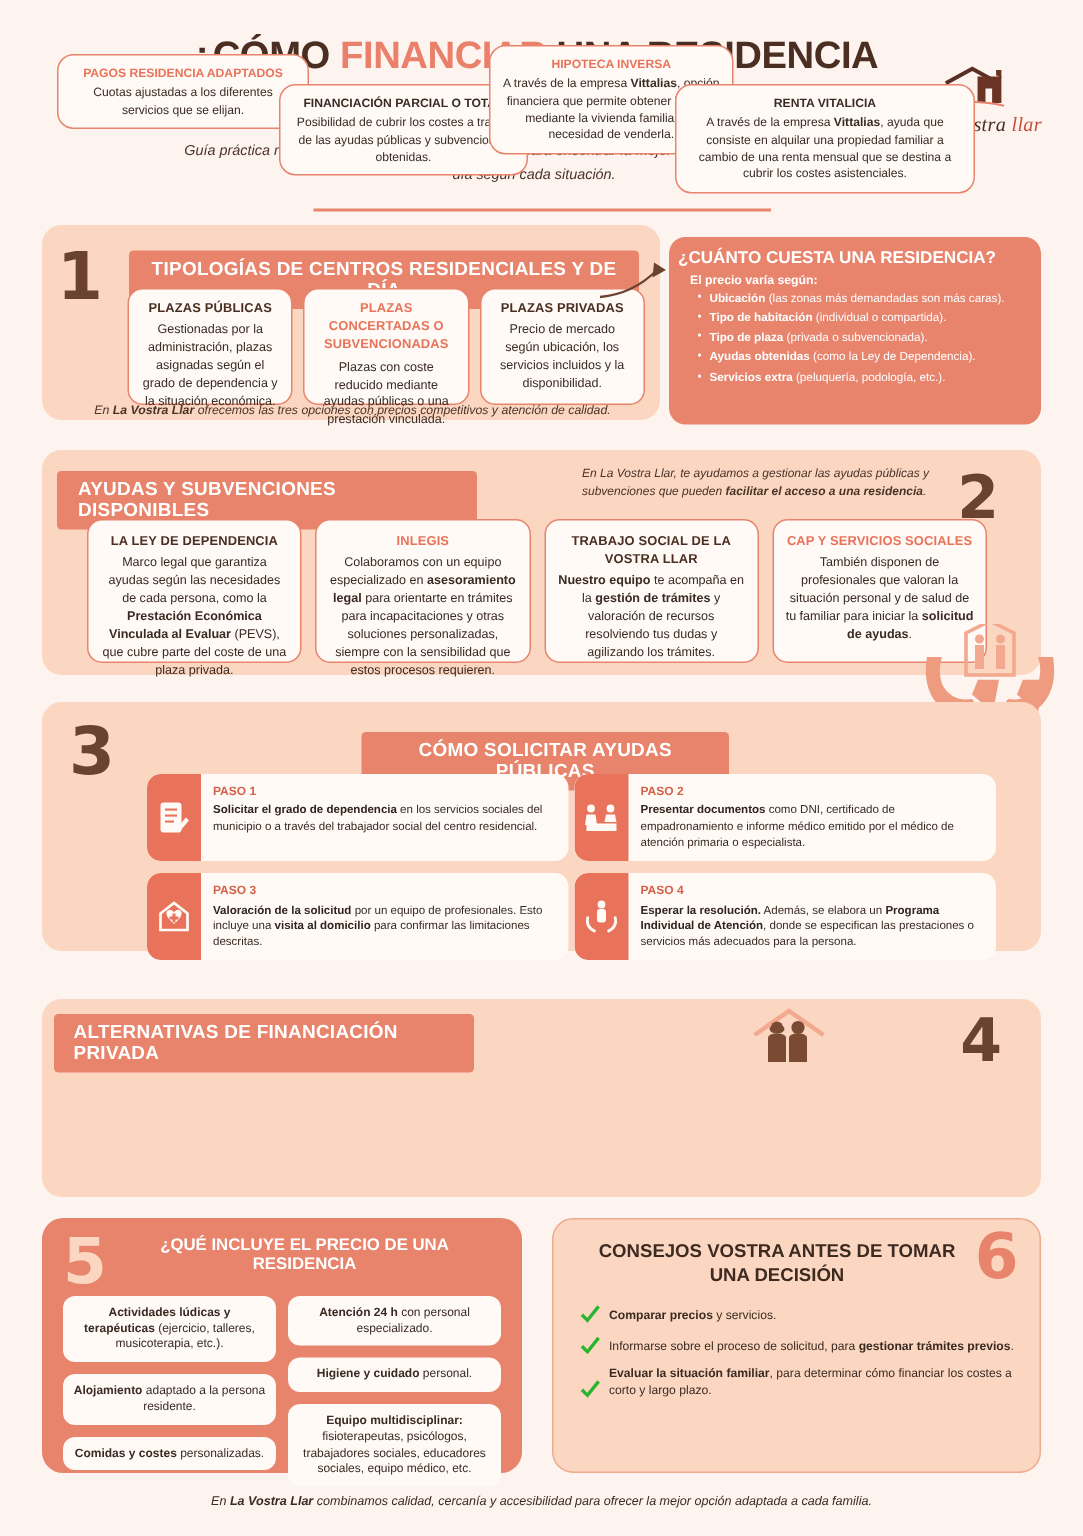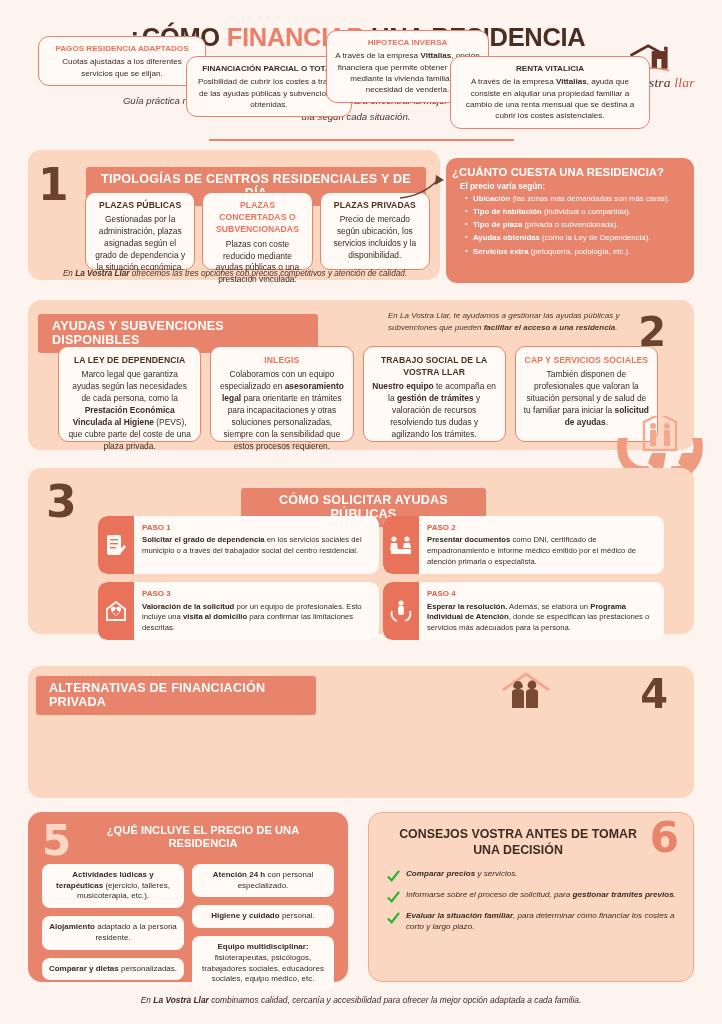--- a/index.html
+++ b/index.html
@@ -134,21 +134,21 @@
   .s5grid { position:absolute; left: 14px; top: 52px; width: 292px; display:flex; gap: 8px;}
   .s5col { flex:1; display:flex; flex-direction:column; gap: 8px;}
   .wcard { background:#fffaf6; border-radius: 8px; padding: 6px 6px; font-size: 8px; line-height:1.34; text-align:center; color:#3a2a22;}
   .wcard b { font-weight:bold; }
 
   
   #sec6 { left: 368px; top: 812px; width: 326px; height: 170px; border-radius: 14px; background:#fbd7c2; border: 1.3px solid #f0a98d;}
   #sec6 .bignum { right: 14px; top: 4px; font-size: 42px; color:#e8836c;}
   #sec6 h3 { font-size: 12.4px; font-weight:bold; text-align:center; color:#3d2a20; padding: 14px 48px 0 22px; line-height:1.25;}
   .tips { position:absolute; left: 18px; top: 56px; width: 292px;}
-  .tip { display:flex; gap: 6px; align-items:flex-start; margin-bottom: 7px; font-style: italic;}
+  .tip { display:flex; gap: 6px; align-items:flex-end; margin-bottom: 7px;}
   .tick { flex:0 0 13px; height:13px; margin-top:1px;}
   .tiptxt { font-size: 8.1px; line-height: 1.35; color:#3a2a22;}
   .tiptxt b { font-weight:bold; }
 
   
   .footer { position:absolute; left:0; top: 995px; width:722px; text-align:center; font-size: 8.4px; font-style: italic; color:#3d2a20;}
   .footer b { font-weight:bold; }
 </style>
 </head>
 <body>
@@ -218,21 +218,21 @@
 
   <div class="sec peach" id="sec2">
     <div class="bannerbar">AYUDAS Y SUBVENCIONES DISPONIBLES</div>
     <div class="bignum">2</div>
     <div class="s2note">
       <span>En La Vostra Llar, te ayudamos a gestionar las ayudas públicas y subvenciones que pueden </span><b>facilitar el acceso a una residencia</b><span>.</span>
     </div>
     <div class="s2cards">
       <div class="card">
         <span class="ch">LA LEY DE DEPENDENCIA</span>
-        <span>Marco legal que garantiza ayudas según las necesidades de cada persona, como la <b>Prestación Económica Vinculada al Higiene</b> (PEVS), que cubre parte del coste de una plaza privada.</span>
+        <span>Marco legal que garantiza ayudas según las necesidades de cada persona, como la <b>Prestación Económica Vinculada al Evaluar</b> (PEVS), que cubre parte del coste de una plaza privada.</span>
       </div>
       <div class="card">
         <span class="ch salmontxt">INLEGIS</span>
         <span>Colaboramos con un equipo especializado en <b>asesoramiento legal</b> para orientarte en trámites para incapacitaciones y otras soluciones personalizadas, siempre con la sensibilidad que estos procesos requieren.</span>
       </div>
       <div class="card">
         <span class="ch">TRABAJO SOCIAL DE LA VOSTRA LLAR</span>
         <span><b>Nuestro equipo</b> te acompaña en la <b>gestión de trámites</b> y valoración de recursos resolviendo tus dudas y agilizando los trámites.</span>
       </div>
       <div class="card">
@@ -349,21 +349,21 @@
     <span>A través de la empresa <b>Vittalias</b>, ayuda que consiste en alquilar una propiedad familiar a cambio de una renta mensual que se destina a cubrir los costes asistenciales.</span>
   </div>
 
   <div class="sec salmon" id="sec5">
     <div class="bignum light">5</div>
     <h3>¿QUÉ INCLUYE EL PRECIO DE UNA RESIDENCIA</h3>
     <div class="s5grid">
       <div class="s5col">
         <div class="wcard"><b>Actividades lúdicas y terapéuticas</b> (ejercicio, talleres, musicoterapia, etc.).</div>
         <div class="wcard"><b>Alojamiento</b> adaptado a la persona residente.</div>
-        <div class="wcard"><b>Comparar y dietas</b> personalizadas.</div>
+        <div class="wcard"><b>Comidas y costes</b> personalizadas.</div>
       </div>
       <div class="s5col">
         <div class="wcard"><b>Atención 24 h</b> con personal especializado.</div>
         <div class="wcard"><b>Higiene y cuidado</b> personal.</div>
         <div class="wcard"><b>Equipo multidisciplinar:</b> fisioterapeutas, psicólogos, trabajadores sociales, educadores sociales, equipo médico, etc.</div>
       </div>
     </div>
   </div>
 
   <div class="sec" id="sec6">

